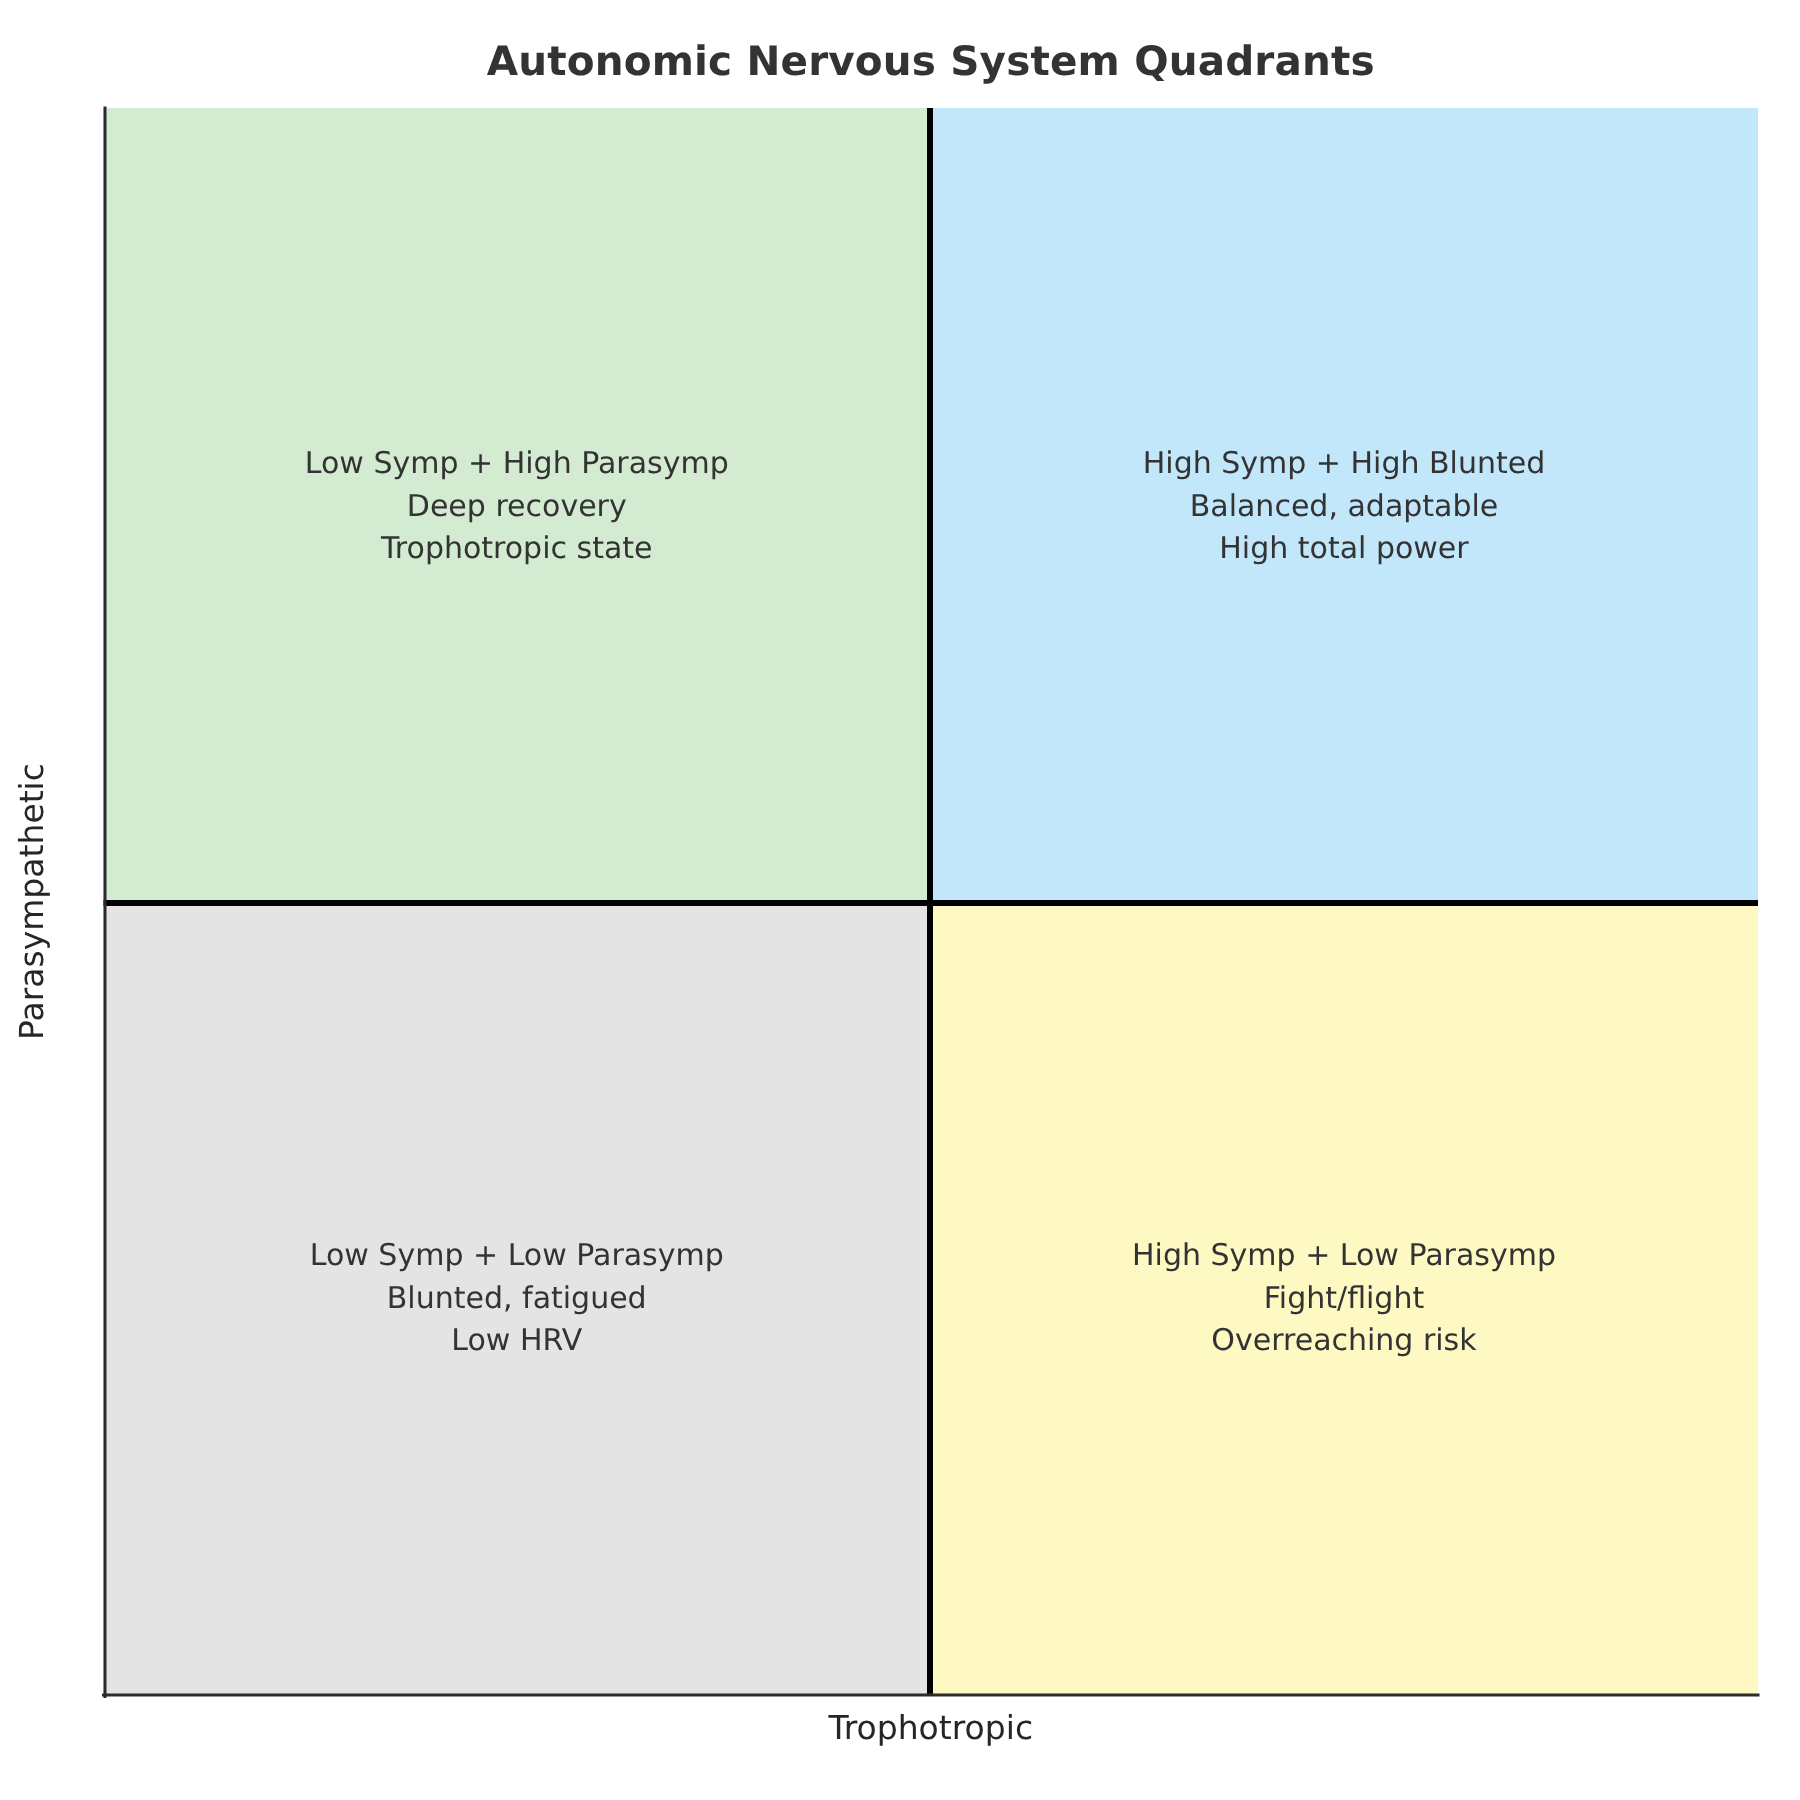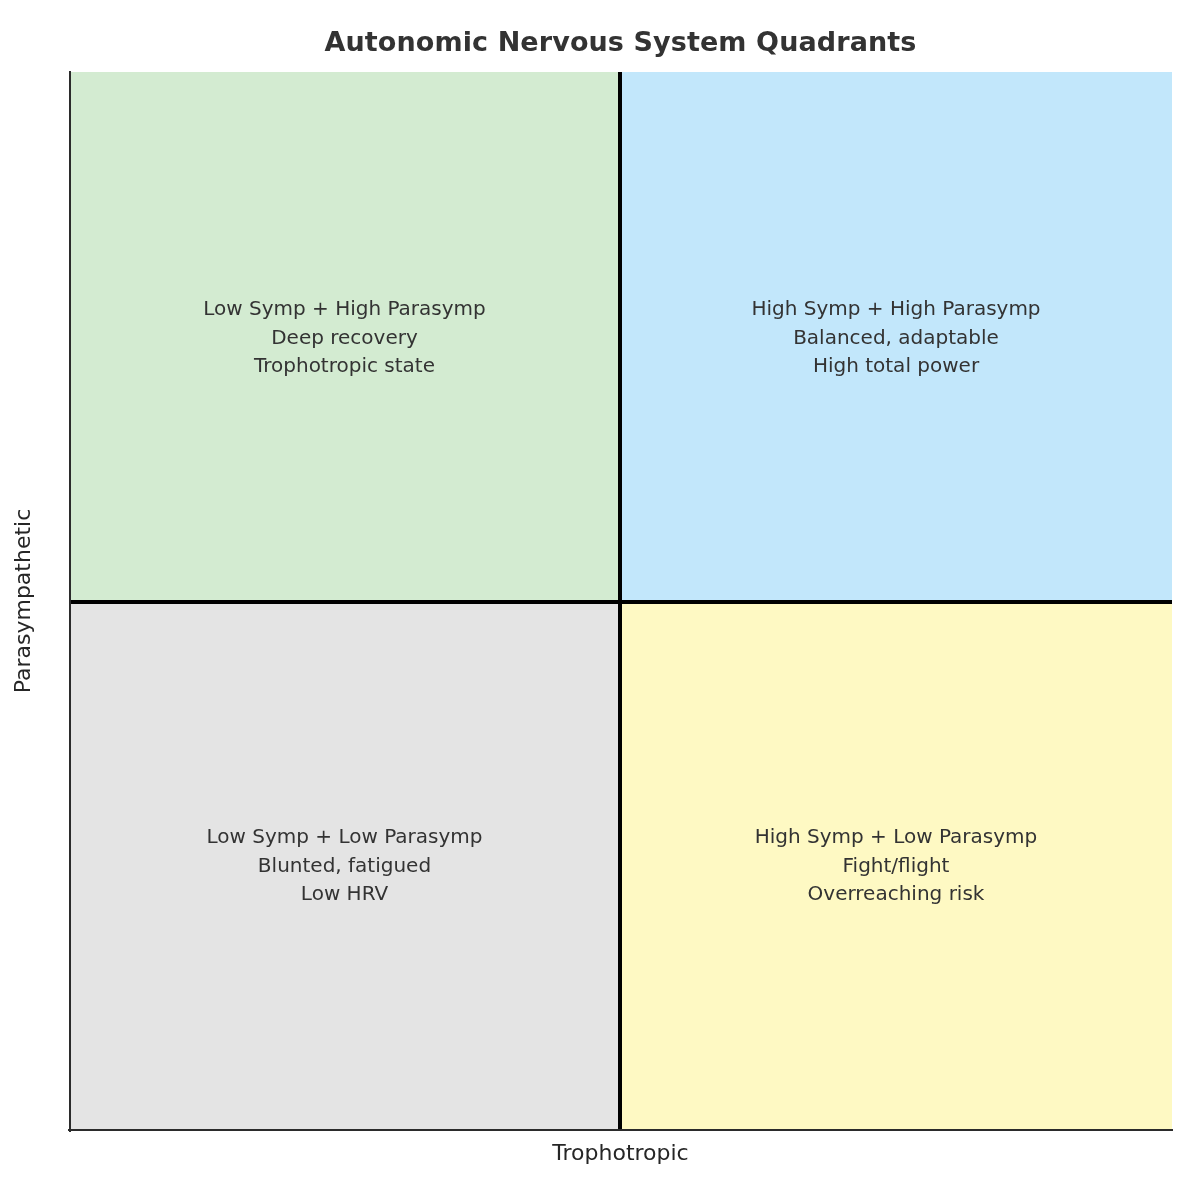--- a/index.html
+++ b/index.html
@@ -146,21 +146,21 @@
 
   <div id="plot-area">
 
     <div class="quadrant" id="quad-tl" style="background-color: rgb(211, 235, 209); padding-left: 10px;">
       <div class="quad-text">Low Symp + High Parasymp
 Deep recovery
 Trophotropic state</div>
     </div>
 
     <div class="quadrant" id="quad-tr" style="background-color: rgb(194, 231, 251);">
-      <div class="quad-text">High Symp + High Parasymp
+      <div class="quad-text">High Symp + High Blunted
 Balanced, adaptable
 High total power</div>
     </div>
 
     <div class="quadrant" id="quad-bl" style="background-color: rgb(228, 228, 228); padding-left: 44px;">
       <div class="quad-text">Low Symp + Low Parasymp
 Blunted, fatigued
 Low HRV</div>
     </div>
 

